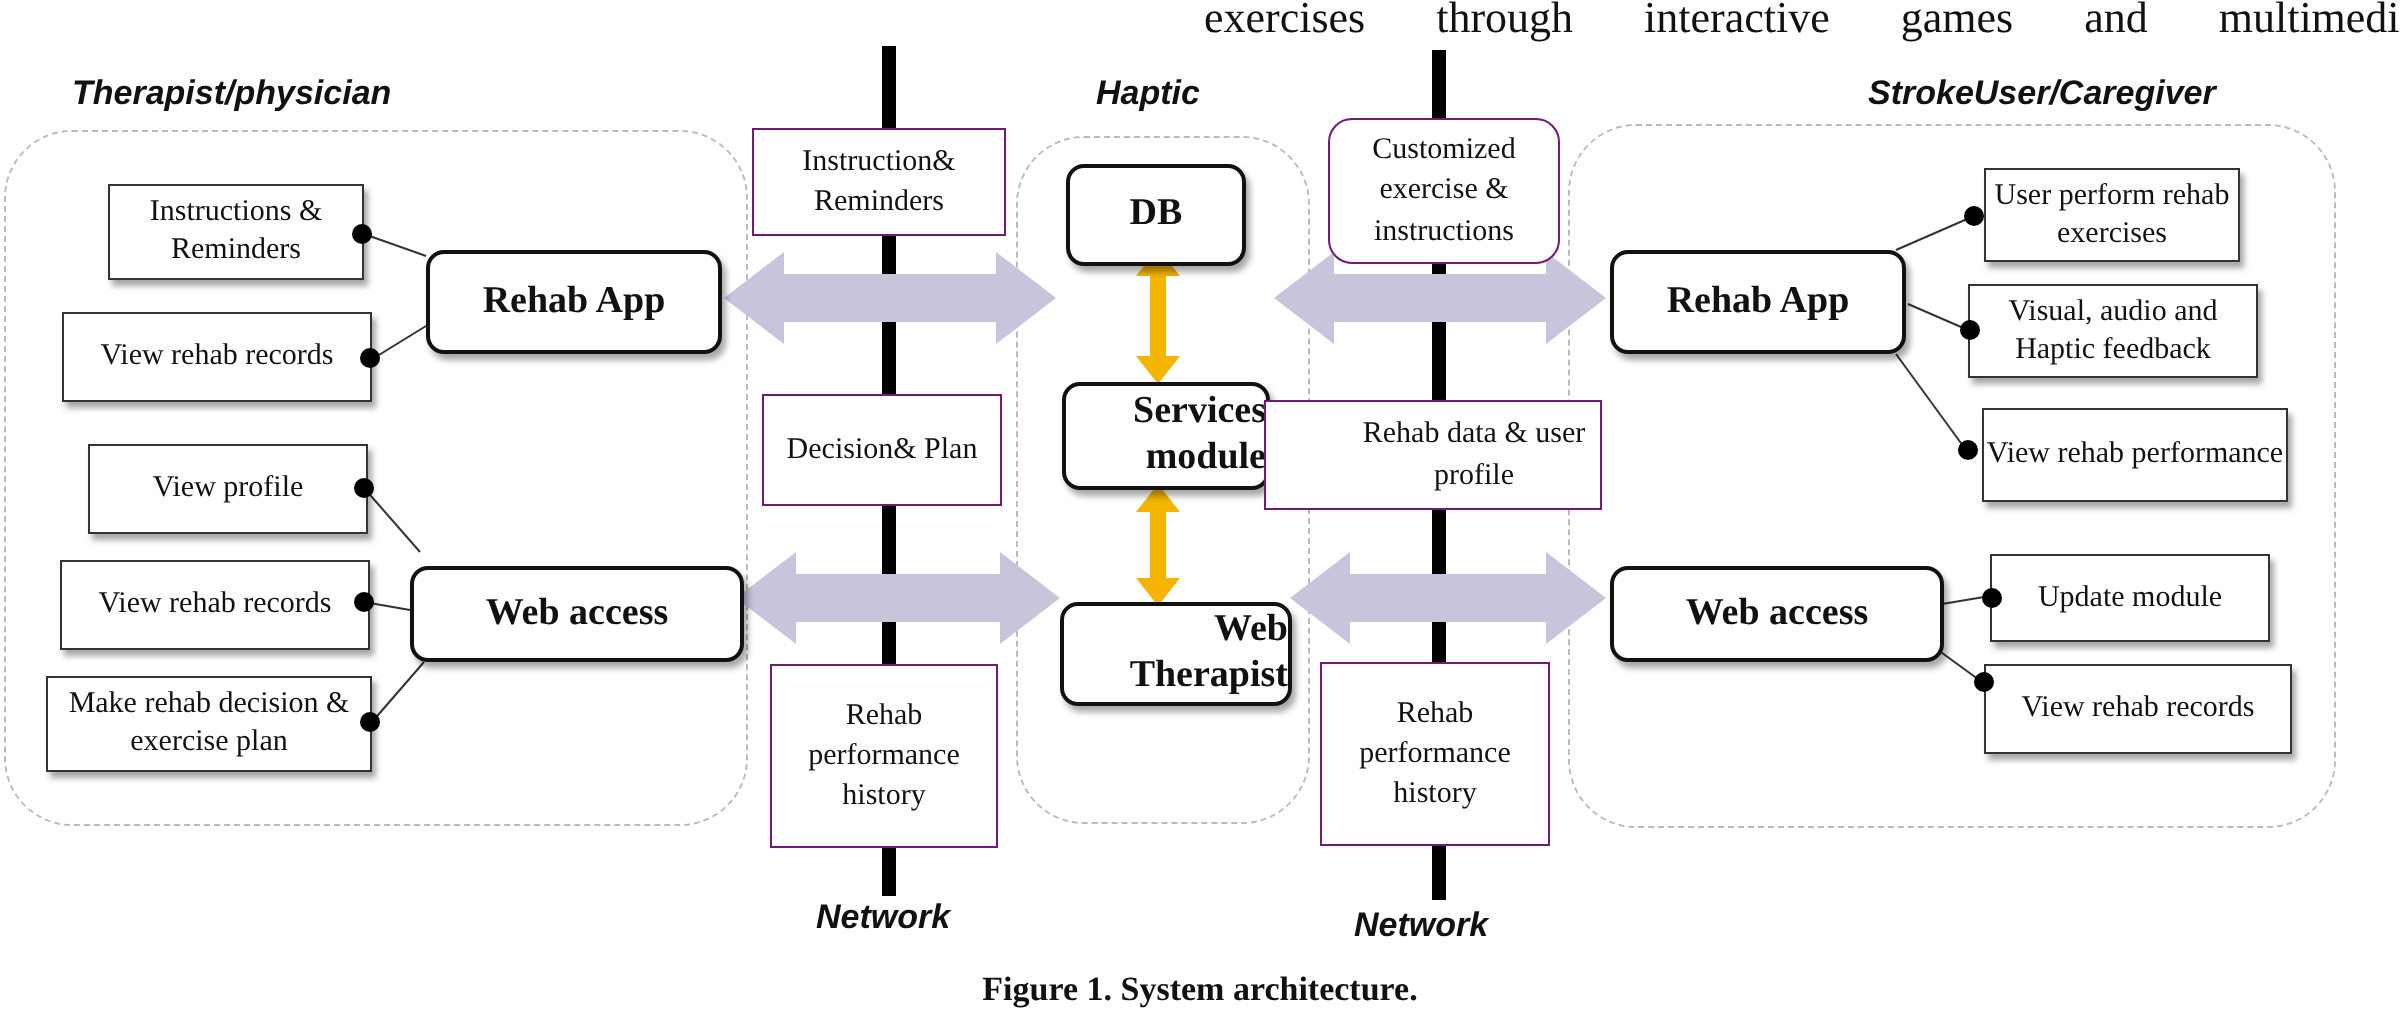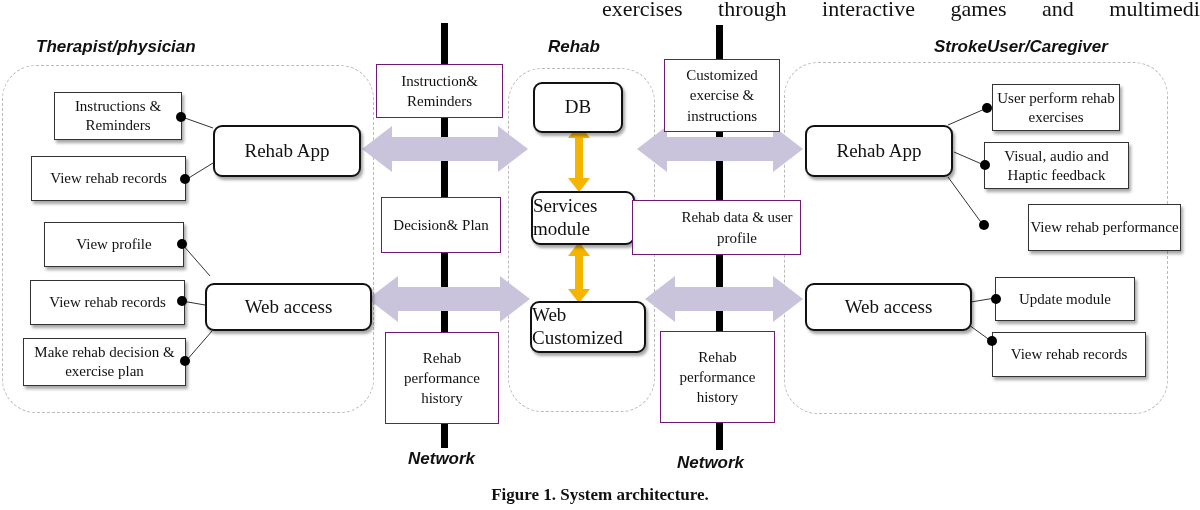--- a/index.html
+++ b/index.html
@@ -3,33 +3,33 @@
 <meta charset="utf-8">
 <style>
   html, body { margin:0; padding:0; background:#fff; }
   body { width:1200px; height:510px; position:relative; overflow:hidden; font-family:"Liberation Serif", serif; color:#111; }
   .abs { position:absolute; }
   .top-text { top:-4px; left:602px; font-size:22px; word-spacing:30px; white-space:nowrap; }
   .group-title { font-family:"Liberation Sans", sans-serif; font-weight:bold; font-style:italic; font-size:17px; }
   .region { border:1px dashed #bbb; border-radius:34px; }
   .bar { background:#000; width:7px; }
   .box { background:#fff; border:1px solid #333; box-shadow:2px 3px 3px rgba(0,0,0,0.35); display:flex; align-items:center; justify-content:center; text-align:center; font-size:15px; line-height:1.25; }
-  .node { background:#fff; border:2.5px solid #111; border-radius:9px; box-shadow:2px 3px 3px rgba(0,0,0,0.35); display:flex; align-items:center; justify-content:center; text-align:left; font-weight:normal; font-size:19px; line-height:1.2; }
+  .node { background:#fff; border:2.5px solid #111; border-radius:9px; box-shadow:2px 3px 3px rgba(0,0,0,0.35); display:flex; align-items:center; justify-content:center; text-align:right; font-weight:bold; font-size:19px; line-height:1.2; }
   .net-box { background:#fff; border:1px solid #701a75; display:flex; align-items:center; justify-content:center; text-align:center; font-size:15px; line-height:1.35; }
   .dot { width:10px; height:10px; border-radius:50%; background:#000; }
   svg.overlay { position:absolute; left:0; top:0; }
   .caption { font-weight:bold; font-size:17px; left:0; width:1200px; text-align:center; top:485px; }
 </style>
 </head>
 <body>
 
 <div class="abs top-text">exercises through interactive games and multimedia</div>
 
 <div class="abs group-title" style="left:36px;top:37px;">Therapist/physician</div>
-<div class="abs group-title" style="left:548px;top:37px;">Rehab</div>
+<div class="abs group-title" style="left:548px;top:37px;">Haptic</div>
 <div class="abs group-title" style="left:934px;top:37px;">StrokeUser/Caregiver</div>
 
 <div class="abs region" style="left:2px;top:65px;width:370px;height:346px;"></div>
 <div class="abs region" style="left:508px;top:68px;width:145px;height:342px;"></div>
 <div class="abs region" style="left:784px;top:62px;width:382px;height:350px;"></div>
 
 <div class="abs bar" style="left:441px;top:23px;height:425px;"></div>
 <div class="abs bar" style="left:716px;top:25px;height:425px;"></div>
 
 <svg class="overlay" width="1200" height="510">
@@ -81,32 +81,32 @@
 
 <div class="abs node" style="left:213px;top:125px;width:144px;height:48px;">Rehab App</div>
 <div class="abs node" style="left:205px;top:283px;width:163px;height:44px;">Web access</div>
 
 <div class="abs net-box" style="left:376px;top:64px;width:125px;height:52px;">Instruction&amp; Reminders</div>
 <div class="abs net-box" style="left:381px;top:197px;width:118px;height:54px;">Decision&amp; Plan</div>
 <div class="abs net-box" style="left:385px;top:332px;width:112px;height:90px;">Rehab performance history</div>
 
 <div class="abs node" style="left:533px;top:82px;width:86px;height:47px;">DB</div>
 <div class="abs node" style="left:531px;top:191px;width:100px;height:50px;">Services module</div>
-<div class="abs node" style="left:530px;top:301px;width:112px;height:48px;">Web Customized</div>
+<div class="abs node" style="left:530px;top:301px;width:112px;height:48px;">Web Therapist</div>
 
-<div class="abs net-box" style="left:664px;top:59px;width:114px;height:71px;">Customized exercise &amp; instructions</div>
+<div class="abs net-box" style="left:664px;top:59px;width:114px;height:71px;border-radius:12px;">Customized exercise &amp; instructions</div>
 <div class="abs net-box" style="left:632px;top:200px;width:126px;height:53px;padding-left:41px;">Rehab data &amp; user profile</div>
 <div class="abs net-box" style="left:660px;top:331px;width:113px;height:90px;">Rehab performance history</div>
 
 <div class="abs node" style="left:805px;top:125px;width:144px;height:48px;">Rehab App</div>
 <div class="abs node" style="left:805px;top:283px;width:163px;height:44px;">Web access</div>
 
 <div class="abs box" style="left:992px;top:84px;width:126px;height:45px;">User perform rehab exercises</div>
 <div class="abs box" style="left:984px;top:142px;width:143px;height:45px;">Visual, audio and Haptic feedback</div>
-<div class="abs box" style="left:1028px;top:204px;width:151px;height:45px;">View rehab performance</div>
+<div class="abs box" style="left:991px;top:204px;width:151px;height:45px;">View rehab performance</div>
 <div class="abs box" style="left:995px;top:277px;width:138px;height:42px;">Update module</div>
 <div class="abs box" style="left:992px;top:332px;width:152px;height:43px;">View rehab records</div>
 
 <div class="abs dot" style="left:982px;top:103px;"></div>
 <div class="abs dot" style="left:980px;top:160px;"></div>
 <div class="abs dot" style="left:979px;top:220px;"></div>
 <div class="abs dot" style="left:991px;top:294px;"></div>
 <div class="abs dot" style="left:987px;top:336px;"></div>
 
 <div class="abs group-title" style="left:408px;top:449px;">Network</div>

